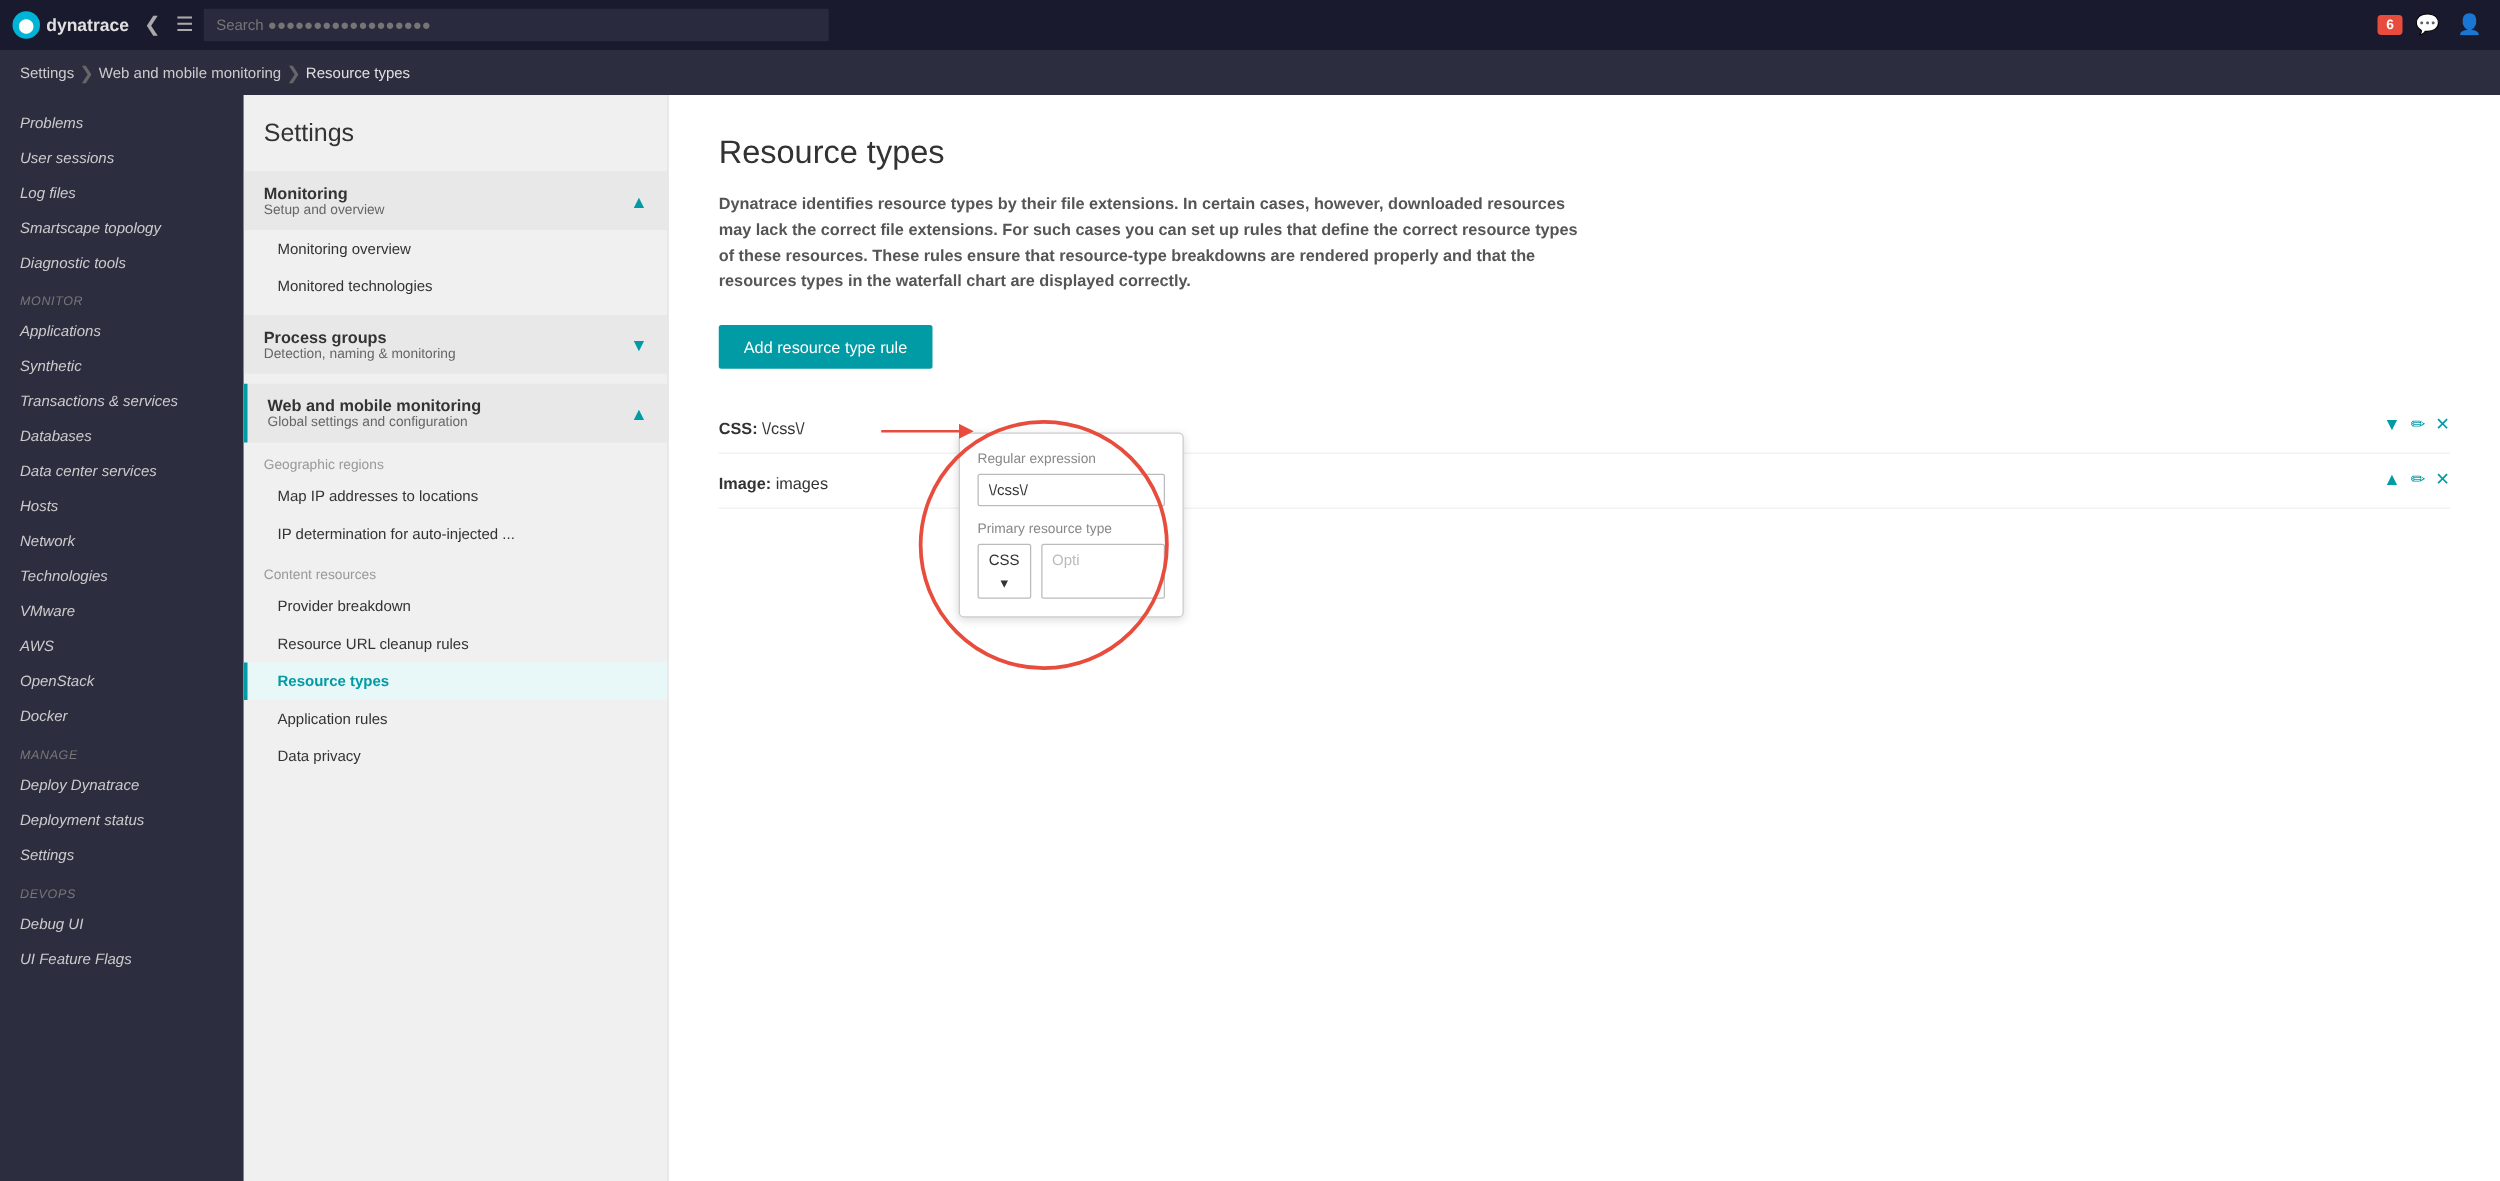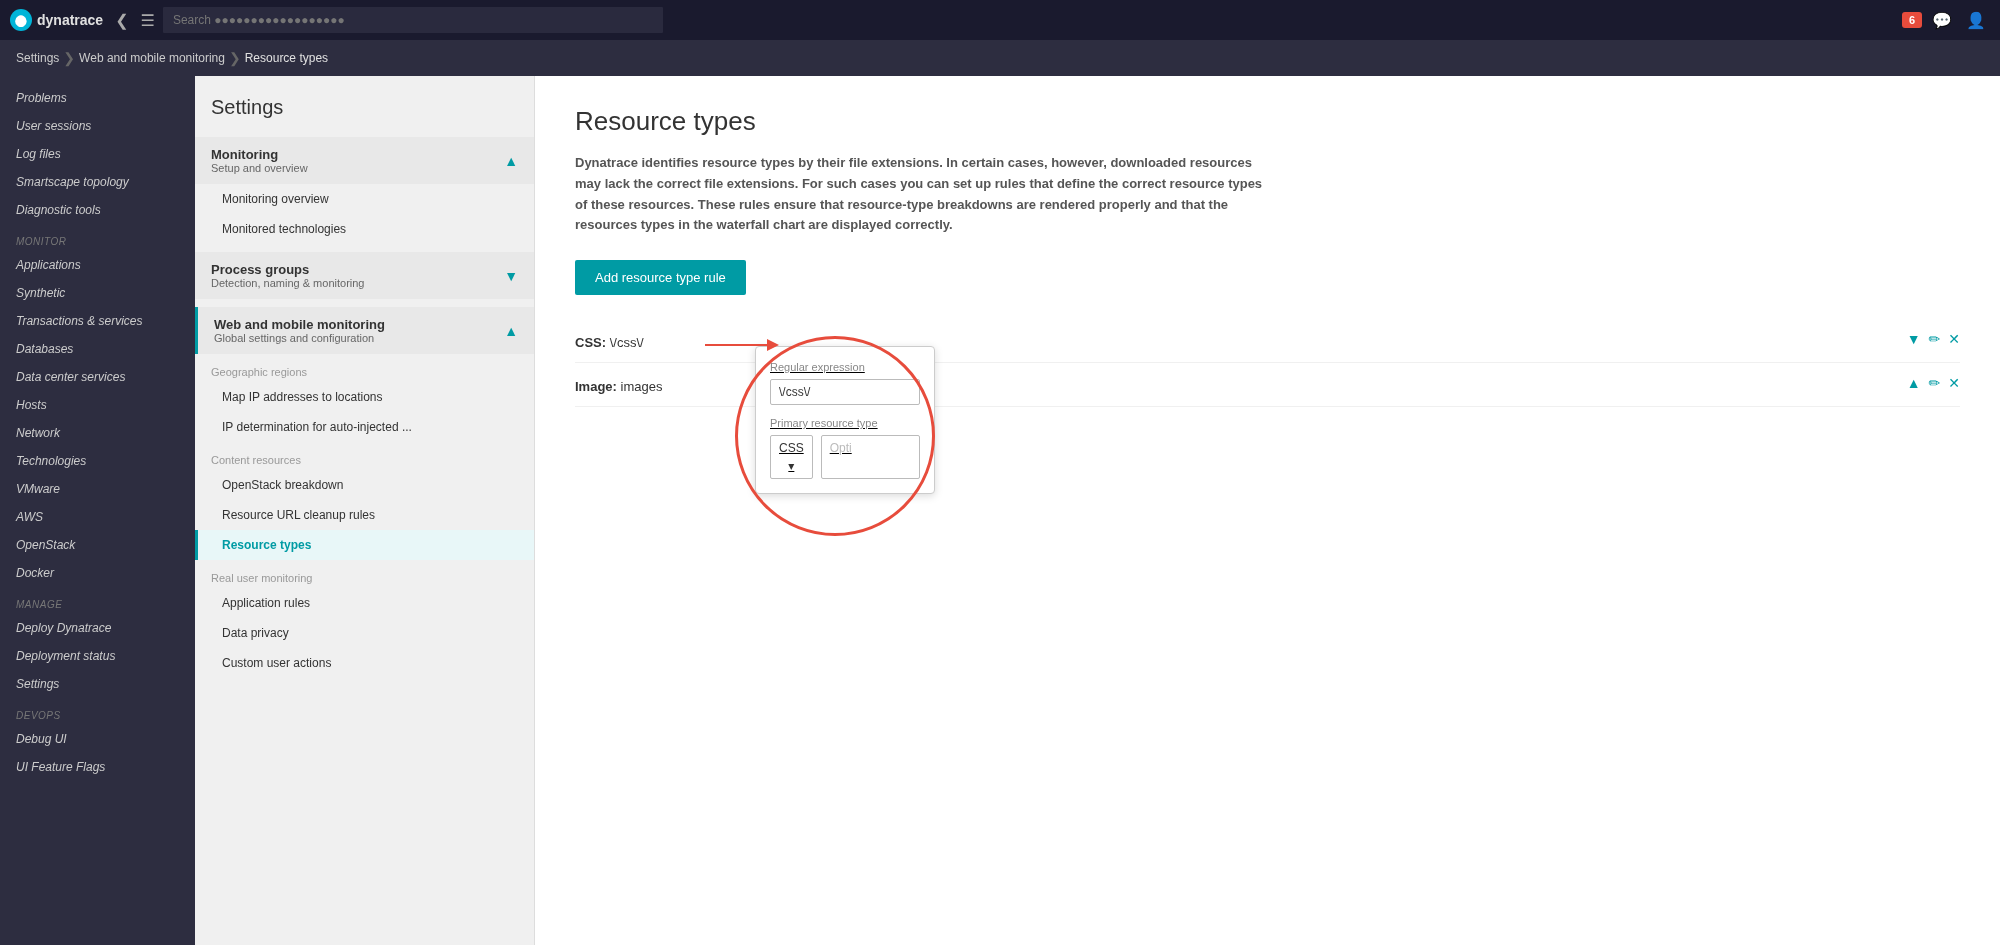--- a/index.html
+++ b/index.html
@@ -242,23 +242,22 @@
       cursor: pointer;
     }
     .action-icon.delete {
       color: #009ba4;
     }
 
     
     .popup-overlay {
       position: absolute;
       top: 270px;
-      left: 220px;
+      left: 232px;
       z-index: 100;
-      text-decoration: underline;
     }
 
     
     .red-circle {
       position: absolute;
       top: 260px;
       left: 200px;
       width: 200px;
       height: 200px;
       border: 3px solid #e74c3c;
@@ -419,27 +418,25 @@
         <div>
           <div class="settings-section-title">Web and mobile monitoring</div>
           <div class="settings-section-subtitle">Global settings and configuration</div>
         </div>
         <span class="settings-section-toggle">▲</span>
       </div>
       <div class="section-divider-label">Geographic regions</div>
       <div class="settings-nav-item">Map IP addresses to locations</div>
       <div class="settings-nav-item">IP determination for auto-injected ...</div>
       <div class="section-divider-label">Content resources</div>
-      <div class="settings-nav-item">OpenStack breakdown</div>
+      <div class="settings-nav-item">Provider breakdown</div>
       <div class="settings-nav-item">Resource URL cleanup rules</div>
       <div class="settings-nav-item active">Resource types</div>
-      <div class="section-divider-label">Real user monitoring</div>
       <div class="settings-nav-item">Application rules</div>
       <div class="settings-nav-item">Data privacy</div>
-      <div class="settings-nav-item">Custom user actions</div>
     </div>
   </div>
 
   <div class="content-area">
     <h1 class="content-title">Resource types</h1>
     <p class="content-description">Dynatrace identifies resource types by their file extensions. In certain cases, however, downloaded resources may lack the correct file extensions. For such cases you can set up rules that define the correct resource types of these resources. These rules ensure that resource-type breakdowns are rendered properly and that the resources types in the waterfall chart are displayed correctly.</p>
 
     <button class="btn-primary">Add resource type rule</button>
 
     

